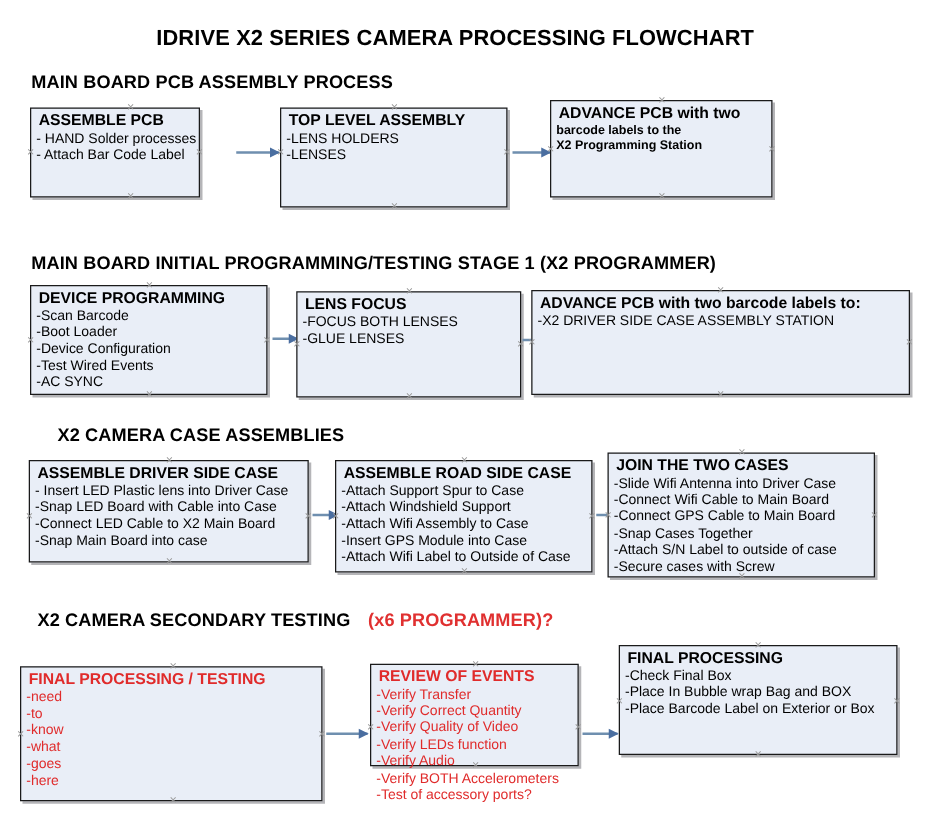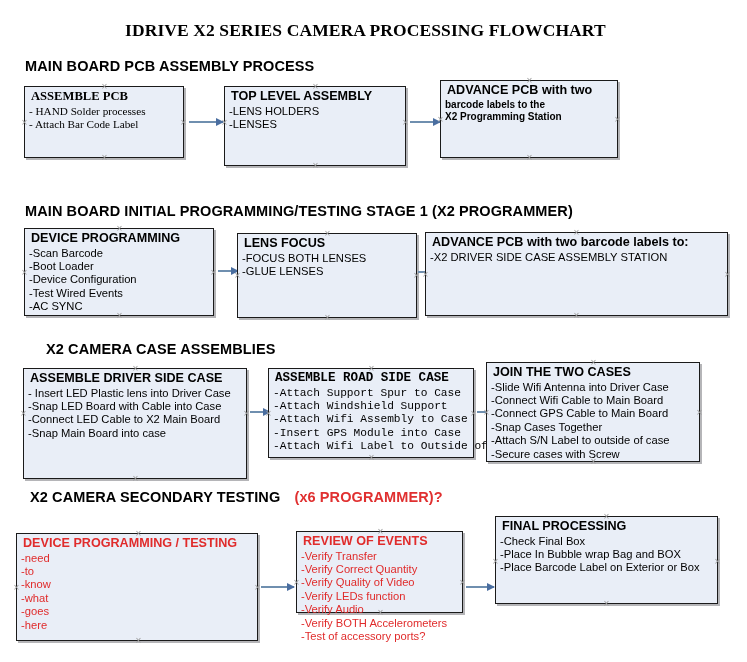--- a/index.html
+++ b/index.html
@@ -76,27 +76,27 @@
     font-family:"Liberation Sans", sans-serif;
     user-select:none;
   }
   .hx:before{content:"\00D7";}
 </style>
 </head>
 <body>
 
 <div id="canvas">
 
-  <div class="title" style="left:125px;top:20px;font-family:Liberation Serif, serif;">IDRIVE X2  SERIES CAMERA PROCESSING FLOWCHART</div>
+  <div class="title" style="left:125px;top:20px;">IDRIVE X2  SERIES CAMERA PROCESSING FLOWCHART</div>
 
   <div class="section-head" style="left:25px;top:58px;">
     <span>MAIN BOARD PCB ASSEMBLY PROCESS</span>
   </div>
 
-  <div class="pbox" style="left:24px;top:86px;width:160px;height:72px;font-family:Liberation Serif, serif;">
+  <div class="pbox" style="left:24px;top:86px;width:136px;height:72px;">
     <div class="inner">
       <div class="bt">ASSEMBLE PCB</div>
       <div class="bl">- HAND Solder processes</div>
       <div class="bl">- Attach Bar Code Label</div>
     </div>
     <span class="hx" style="left:75px;top:-5px;"></span>
     <span class="hx" style="left:75px;bottom:-5px;"></span>
     <span class="hx" style="left:-5px;top:31px;"></span>
     <span class="hx" style="right:-5px;top:31px;"></span>
   </div>
@@ -172,37 +172,37 @@
     <span class="hx" style="left:146px;top:-5px;"></span>
     <span class="hx" style="left:146px;bottom:-5px;"></span>
     <span class="hx" style="left:-5px;top:37px;"></span>
     <span class="hx" style="right:-5px;top:37px;"></span>
   </div>
 
   <div class="section-head" style="left:46px;top:341px;">
     <span>X2 CAMERA CASE ASSEMBLIES</span>
   </div>
 
-  <div class="pbox" style="left:23px;top:368px;width:224px;height:111px;">
+  <div class="pbox" style="left:23px;top:368px;width:224px;height:82px;">
     <div class="inner">
       <div class="bt">ASSEMBLE DRIVER SIDE CASE</div>
       <div class="bl">- Insert LED Plastic lens into Driver Case</div>
       <div class="bl">-Snap LED Board with Cable into Case</div>
       <div class="bl">-Connect LED Cable to X2 Main Board</div>
       <div class="bl">-Snap Main Board into case</div>
     </div>
     <span class="hx" style="left:107px;top:-5px;"></span>
     <span class="hx" style="left:107px;bottom:-5px;"></span>
     <span class="hx" style="left:-5px;top:40px;"></span>
     <span class="hx" style="right:-5px;top:40px;"></span>
   </div>
 
   <div class="arrow" style="left:250px;top:411px;width:20px;"></div>
 
-  <div class="pbox" style="left:268px;top:368px;width:206px;height:90px;font-family:Liberation Mono, monospace;">
+  <div class="pbox" style="left:268px;top:368px;width:206px;height:90px;">
     <div class="inner">
       <div class="bt">ASSEMBLE ROAD SIDE CASE</div>
       <div class="bl">-Attach Support Spur to Case</div>
       <div class="bl">-Attach Windshield Support</div>
       <div class="bl">-Attach Wifi Assembly to Case</div>
       <div class="bl">-Insert GPS Module into Case</div>
       <div class="bl">-Attach Wifi Label to Outside of Case</div>
     </div>
     <span class="hx" style="left:98px;top:-5px;"></span>
     <span class="hx" style="left:98px;bottom:-5px;"></span>
@@ -228,21 +228,21 @@
     <span class="hx" style="right:-5px;top:45px;"></span>
   </div>
 
   <div class="section-head" style="left:30px;top:489px;">
     <span>X2 CAMERA SECONDARY TESTING</span>
     <span class="accent" style="margin-left:10px;">(x6 PROGRAMMER)?</span>
   </div>
 
   <div class="pbox red" style="left:16px;top:533px;width:242px;height:108px;">
     <div class="inner">
-      <div class="bt">DEVICE PROGRAMMING / TESTING</div>
+      <div class="bt">FINAL PROCESSING / TESTING</div>
       <div class="bl">-need</div>
       <div class="bl">-to</div>
       <div class="bl">-know</div>
       <div class="bl">-what</div>
       <div class="bl">-goes</div>
       <div class="bl">-here</div>
     </div>
     <span class="hx" style="left:117px;top:-5px;"></span>
     <span class="hx" style="left:117px;bottom:-5px;"></span>
     <span class="hx" style="left:-5px;top:49px;"></span>

